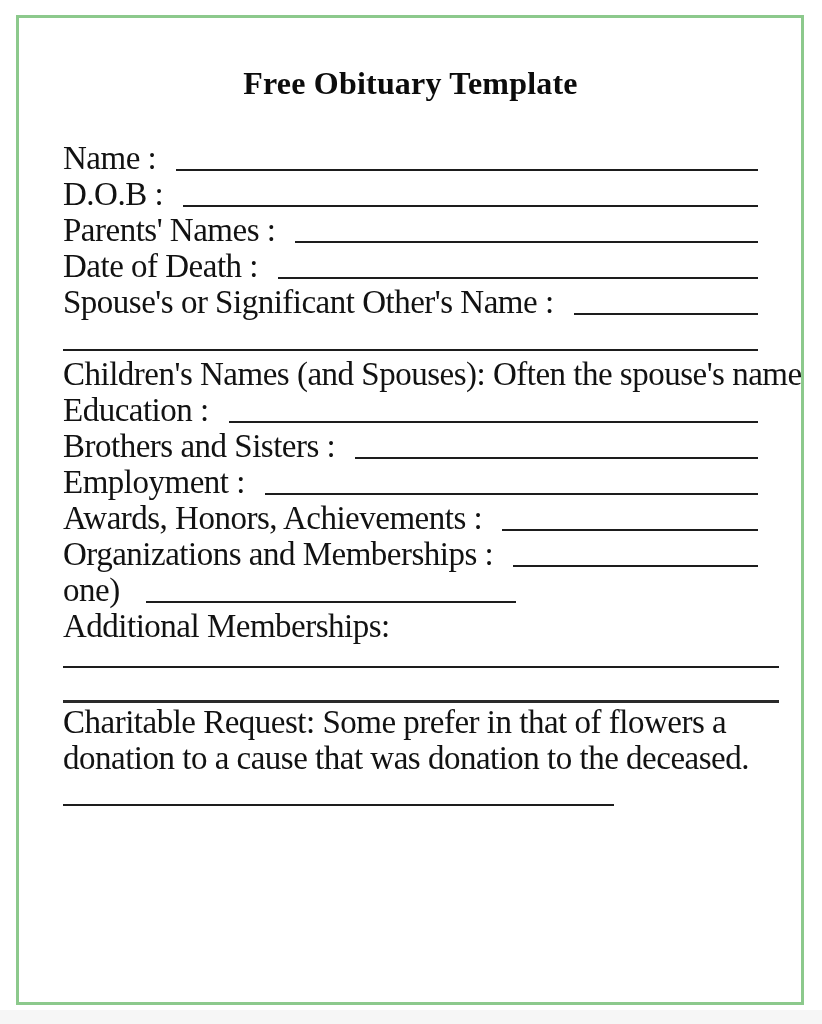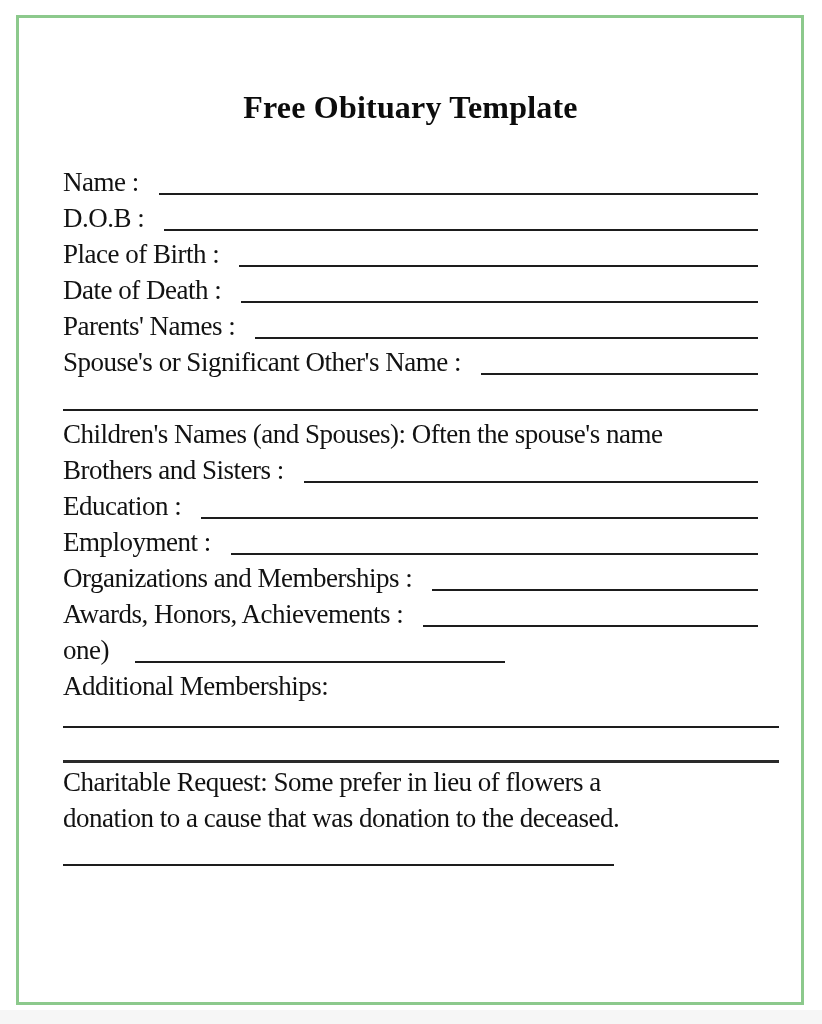--- a/index.html
+++ b/index.html
@@ -17,33 +17,32 @@
   }
   .frame {
     position: absolute; left: 16px; top: 15px;
     width: 788px; height: 990px;
     border: 3px solid #8cc98c;
     background: #ffffff;
   }
   .content {
     padding: 47px 43px 0 44px;
     color: #121212;
-    margin-top: 24px;
   }
   .title {
     margin: 0 0 39px 0;
     font-size: 32px; line-height: 36px; font-weight: bold;
     text-align: center;
     letter-spacing: 0.2px;
     color: #0c0c0c;
   }
   .row {
     display: flex;
     height: 36px;
-    font-size: 27px;
+    font-size: 33px;
     line-height: 36px;
     letter-spacing: -0.5px;
     white-space: nowrap;
     gap: 16px;
   }
   .label { white-space: nowrap; }
   .fill {
     flex: 1 1 auto; min-width: 0;
     border-bottom: 2px solid #1d1d1d;
     margin-bottom: 5px;
@@ -71,72 +70,68 @@
     <div class="row">
       <span class="label">Name :</span>
       <span class="fill"></span>
     </div>
 
     <div class="row">
       <span class="label">D.O.B :</span>
       <span class="fill"></span>
     </div>
 
+
     <div class="row">
-      <span class="label">Place of Birth :</span>
+      <span class="label">Parents' Names :</span>
       <span class="fill"></span>
     </div>
 
     <div class="row">
       <span class="label">Date of Death :</span>
-      <span class="fill"></span>
-    </div>
-
-    <div class="row">
-      <span class="label">Parents' Names :</span>
       <span class="fill"></span>
     </div>
 
     <div class="row">
       <span class="label">Spouse's or Significant Other's Name :</span>
       <span class="fill"></span>
     </div>
 
     <div class="row line-only">
       <span class="fill"></span>
     </div>
 
     <div class="row">
       <span class="label">Children's Names (and Spouses): Often the spouse's name</span>
     </div>
 
 
 
     <div class="row">
-      <span class="label">Brothers and Sisters :</span>
+      <span class="label">Education :</span>
       <span class="fill"></span>
     </div>
 
     <div class="row">
-      <span class="label">Education :</span>
+      <span class="label">Brothers and Sisters :</span>
       <span class="fill"></span>
     </div>
 
     <div class="row">
       <span class="label">Employment :</span>
       <span class="fill"></span>
     </div>
 
     <div class="row">
-      <span class="label">Organizations and Memberships :</span>
+      <span class="label">Awards, Honors, Achievements :</span>
       <span class="fill"></span>
     </div>
 
     <div class="row">
-      <span class="label">Awards, Honors, Achievements :</span>
+      <span class="label">Organizations and Memberships :</span>
       <span class="fill"></span>
     </div>
 
 
     <div class="row">
       <span class="label">one)</span>
       <span class="fill w370"></span>
     </div>
 
     <div class="row">
@@ -145,21 +140,21 @@
 
     <div class="row h24 line-only">
       <span class="fill"></span>
     </div>
 
     <div class="row h36w line-only">
       <span class="fill"></span>
     </div>
 
     <div class="row">
-      <span class="label">Charitable Request: Some prefer in lieu of flowers a</span>
+      <span class="label">Charitable Request: Some prefer in that of flowers a</span>
     </div>
 
     <div class="row">
       <span class="label">donation to a cause that was donation to the deceased.</span>
     </div>
 
     <div class="row h30 line-only">
       <span class="fill w550"></span>
     </div>
 

